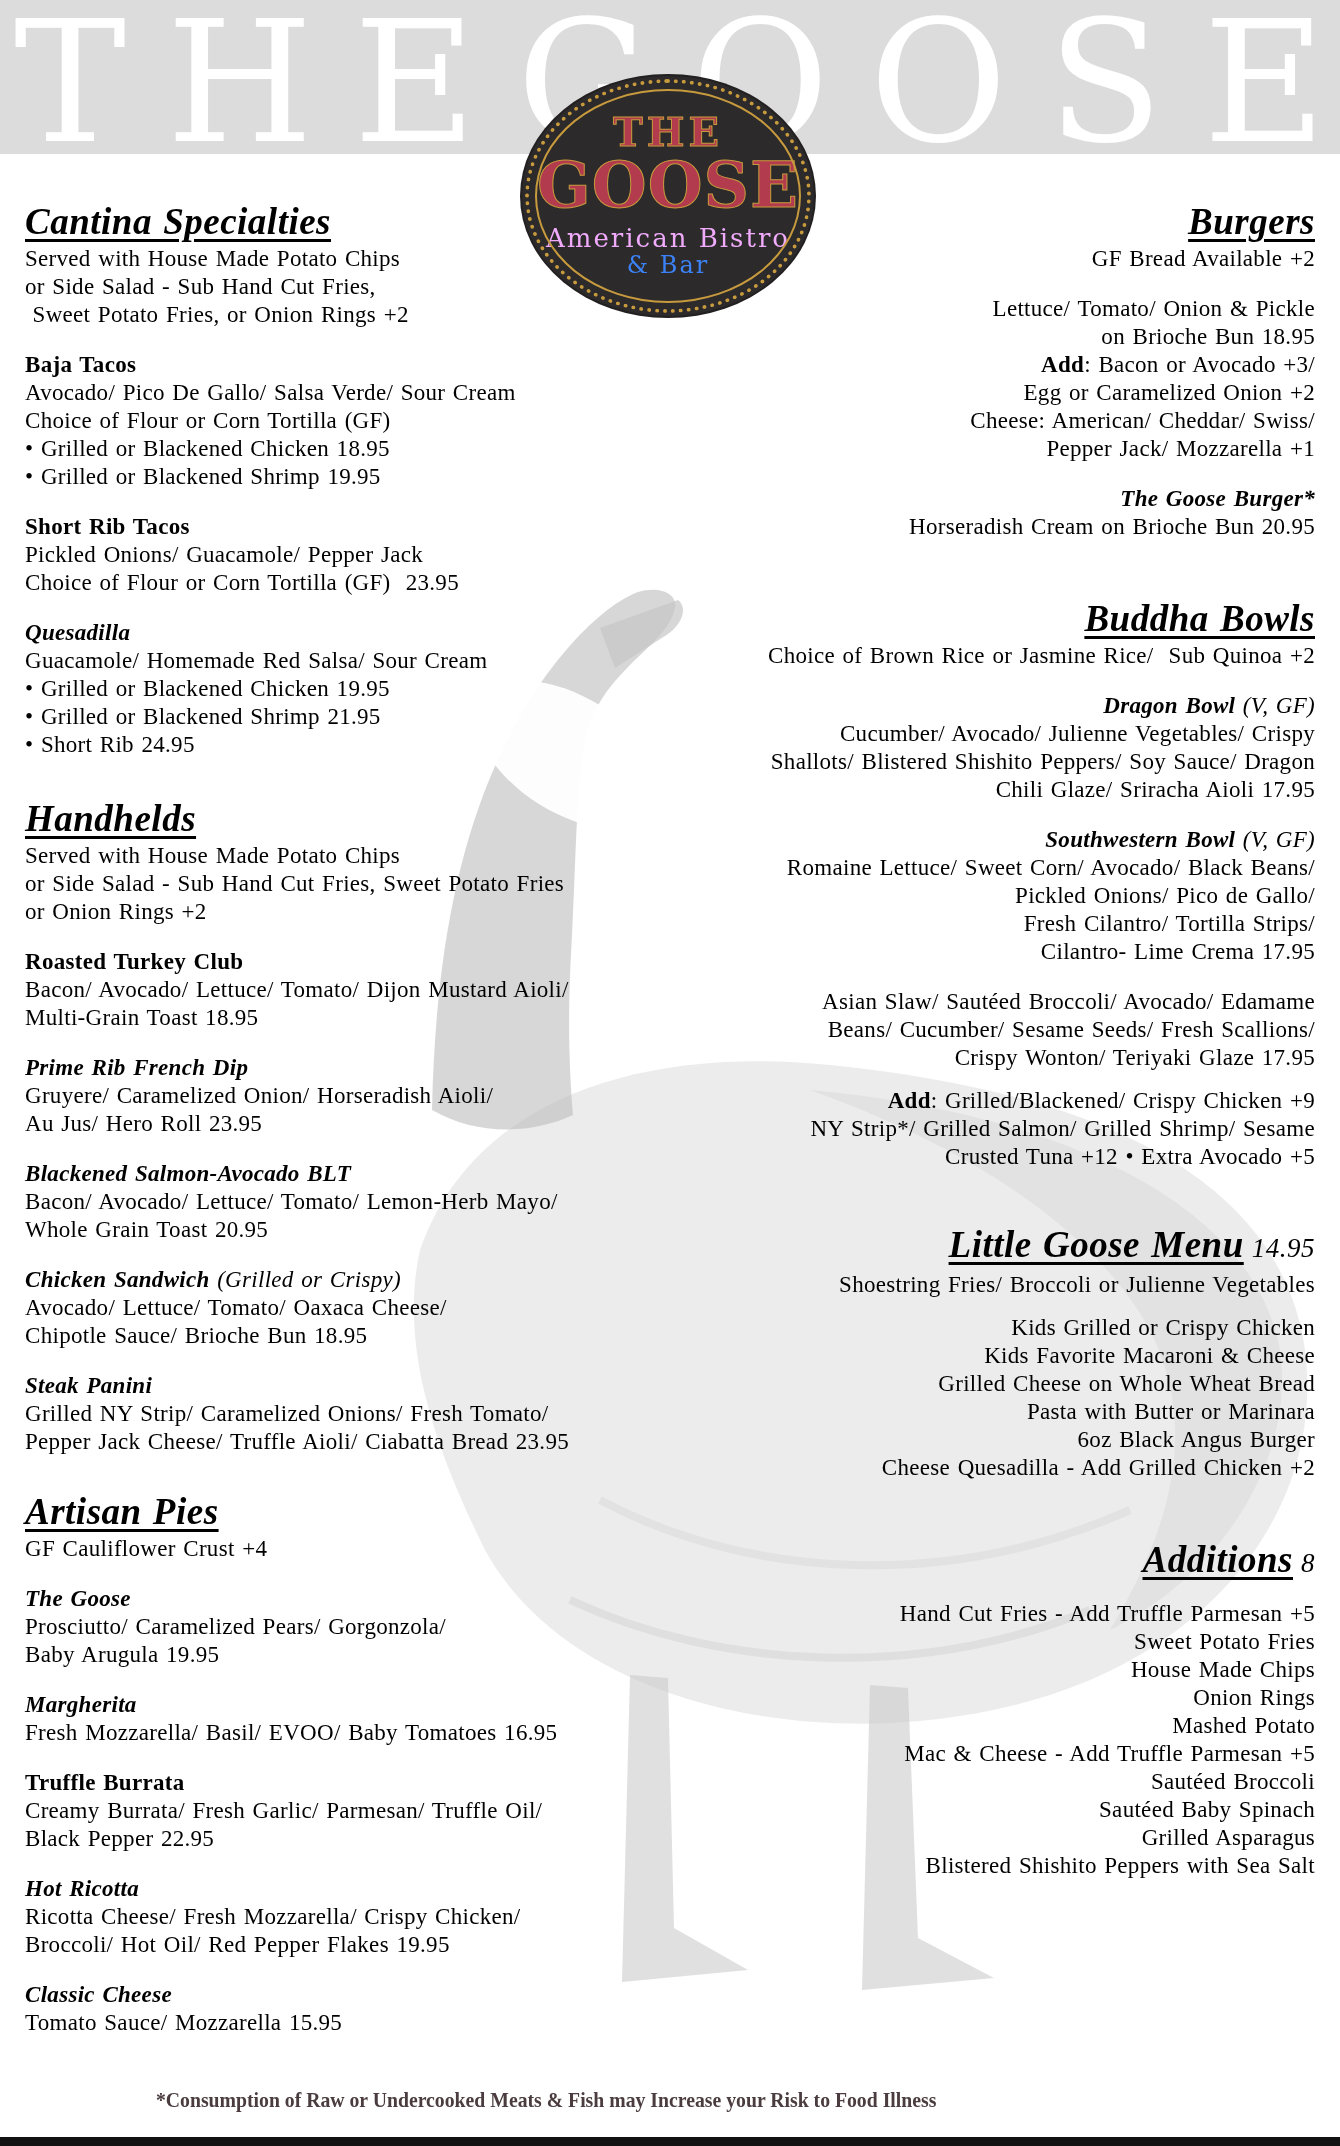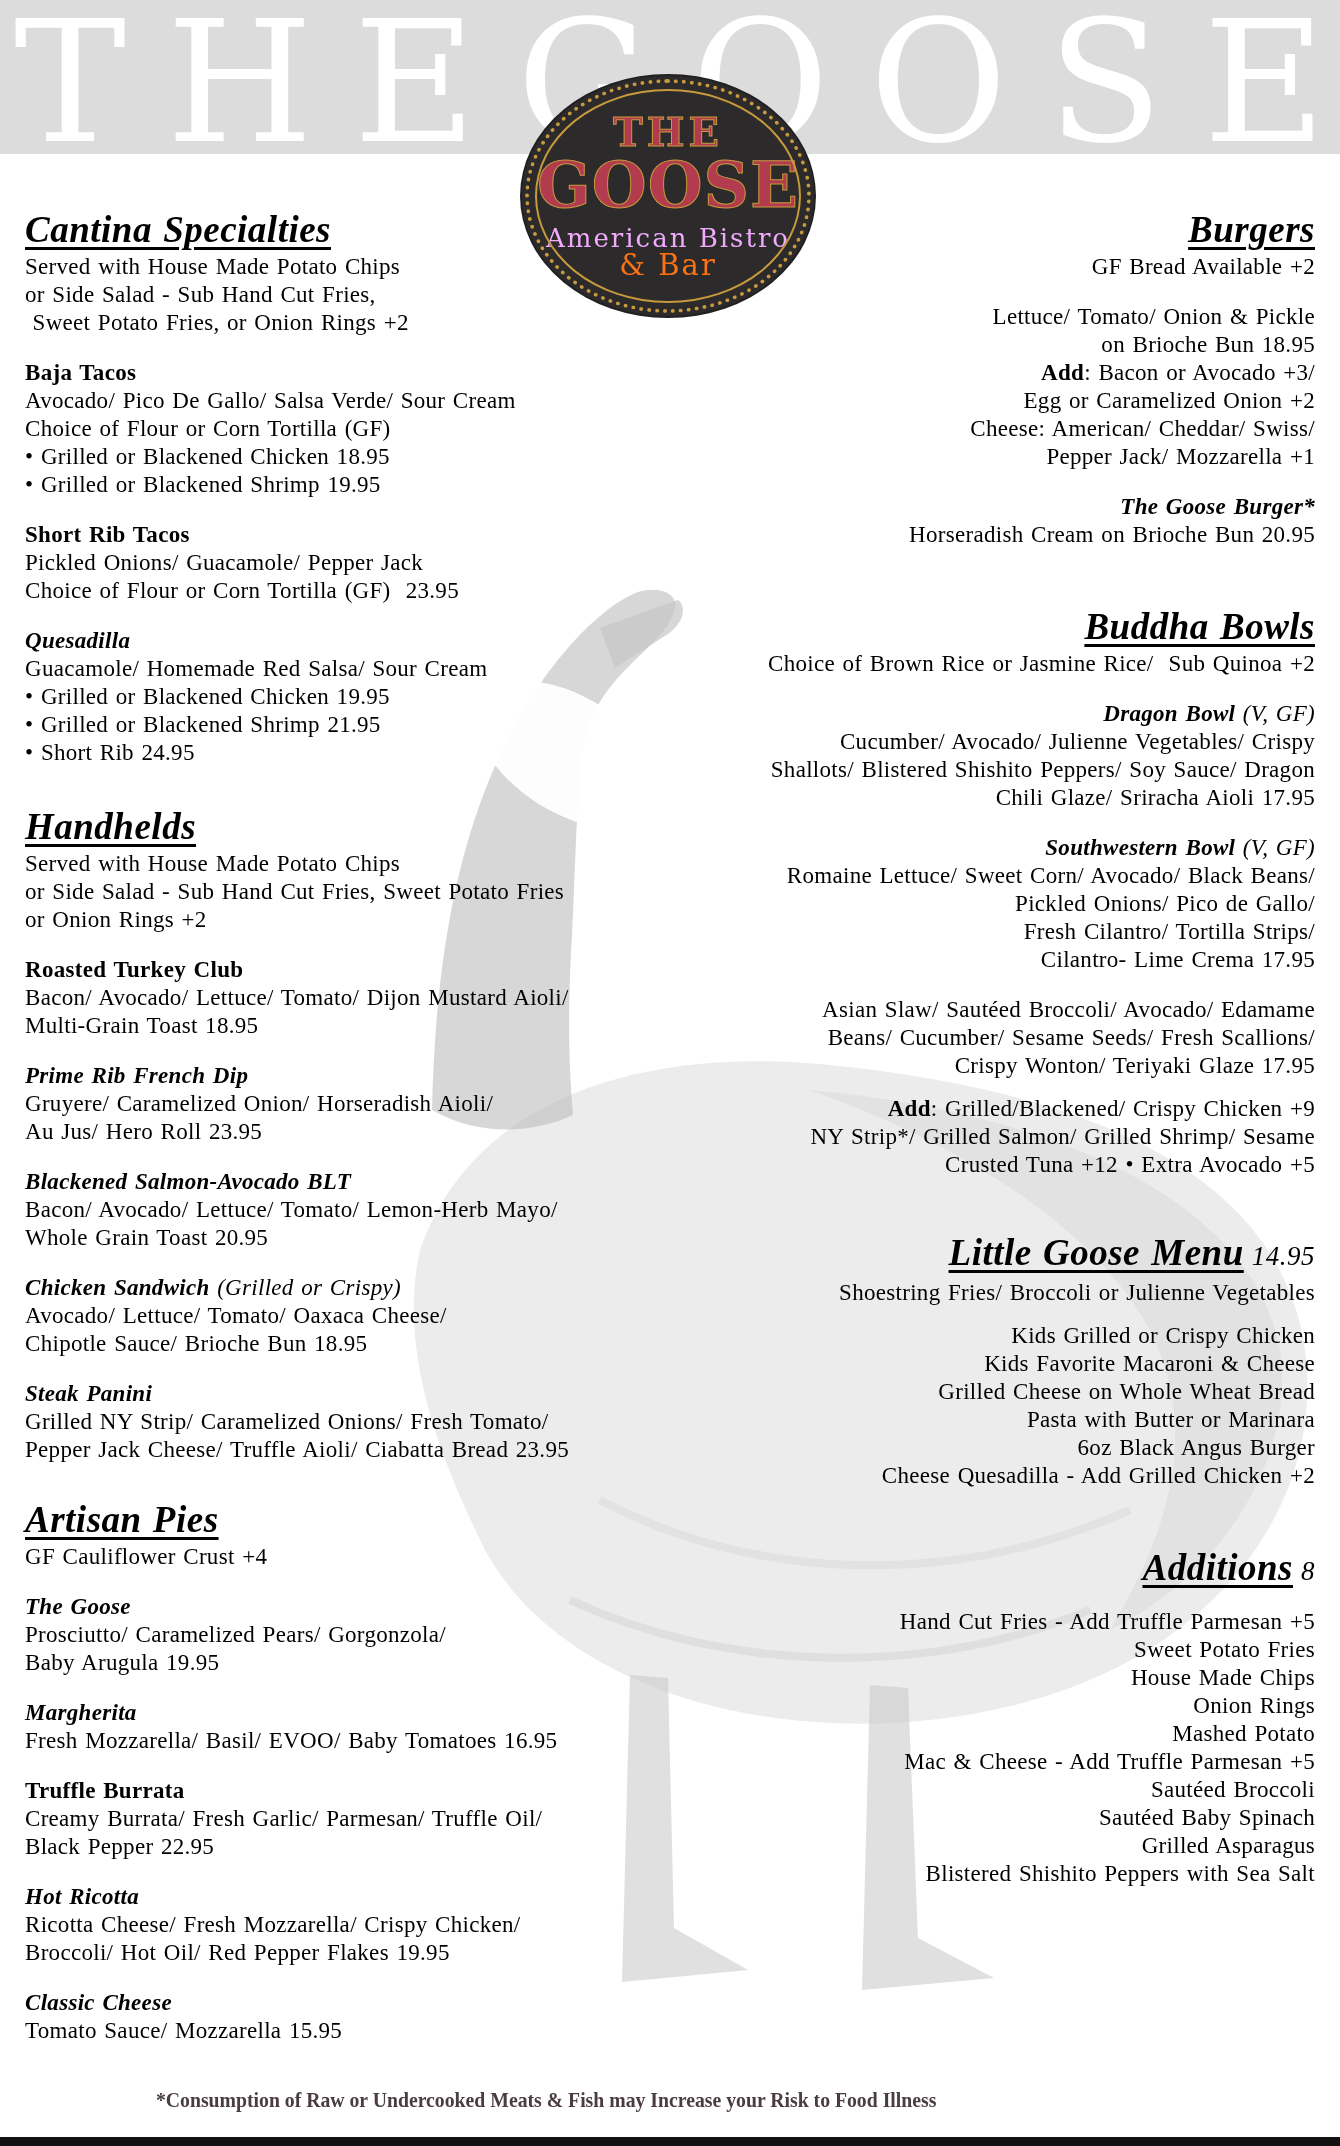--- a/index.html
+++ b/index.html
@@ -50,41 +50,41 @@
     font-weight:700;font-size:63px;line-height:62px;letter-spacing:1px;
     color:#b23c4d;-webkit-text-stroke:1px #c79b3d;
   }
   .logo-sub1{
     margin-top:8px;
     font-family:"DejaVu Serif","Liberation Serif",serif;
     font-size:26px;line-height:28px;letter-spacing:2px;color:#f0abfc;
   }
   .logo-sub2{
     font-family:"DejaVu Serif","Liberation Serif",serif;
-    font-size:29px;line-height:26px;letter-spacing:2px;color:#f97316;
+    font-size:24px;line-height:26px;letter-spacing:2px;color:#3b82f6;
   }
   
   .goose-wm{position:absolute;left:270px;top:550px;width:1075px;height:1465px;z-index:0;}
   
   .col{
     position:absolute;top:200px;z-index:2;
     font-size:23px;line-height:28px;
     letter-spacing:.3px;word-spacing:1.5px;
   }
   .col-left{left:25px;width:615px;text-align:left;}
   .col-right{right:25px;width:645px;text-align:right;}
   .section{margin:0;}
   .section + .section{margin-top:46px;}
   [data-name="section-handhelds"]{margin-top:38px !important;}
   [data-name="section-artisan-pies"]{margin-top:34px !important;}
   [data-name="section-buddha-bowls"]{margin-top:56px !important;}
   [data-name="section-little-goose-menu"]{margin-top:52px !important;}
   [data-name="section-additions"]{margin-top:56px !important;}
   .section h2{
-    margin:8px 0 1px 0;
+    margin:0 0 1px 0;
     font-size:37px;line-height:44px;font-weight:700;font-style:italic;
     letter-spacing:.5px;
   }
   .h2-title{text-decoration:underline;text-decoration-thickness:3px;text-underline-offset:5px;}
   .h2-suffix{font-size:27px;font-weight:400;font-style:italic;margin-left:8px;}
   .line{white-space:pre-wrap;}
   .item{margin-top:22px;}
   .item-name{font-weight:700;}
   .item-name.italic{font-style:italic;}
   .name-suffix{font-weight:400;font-style:italic;}

